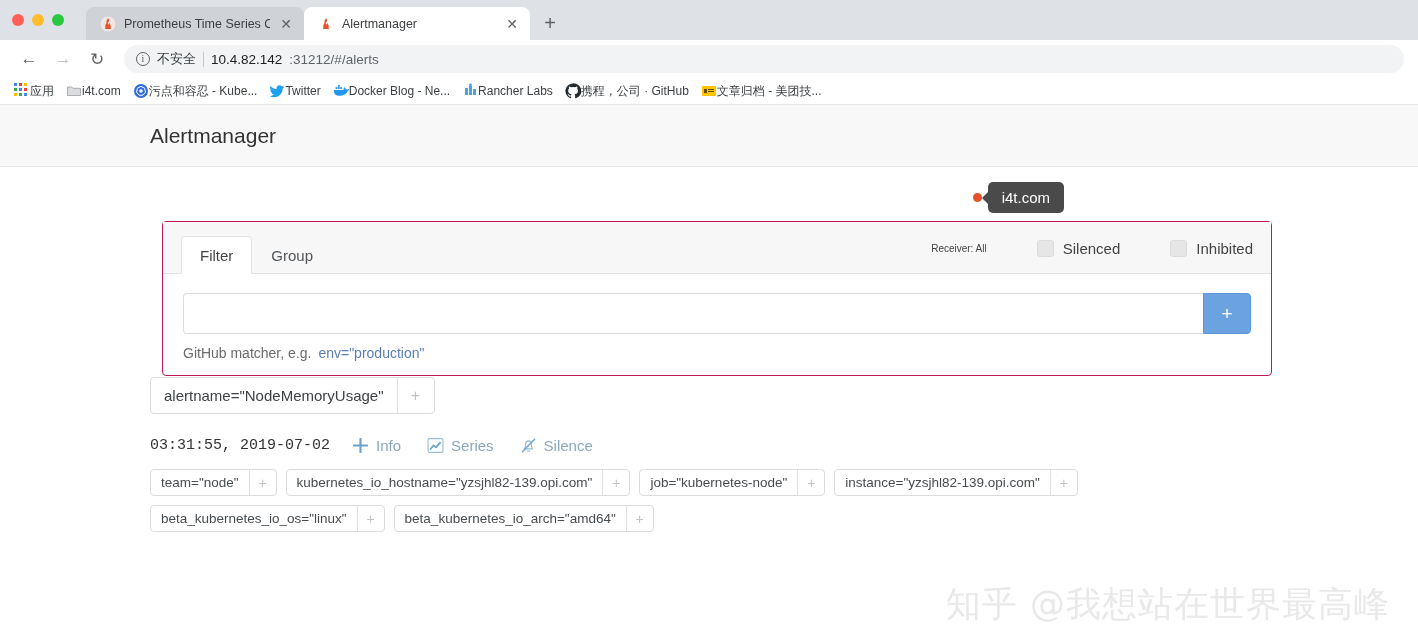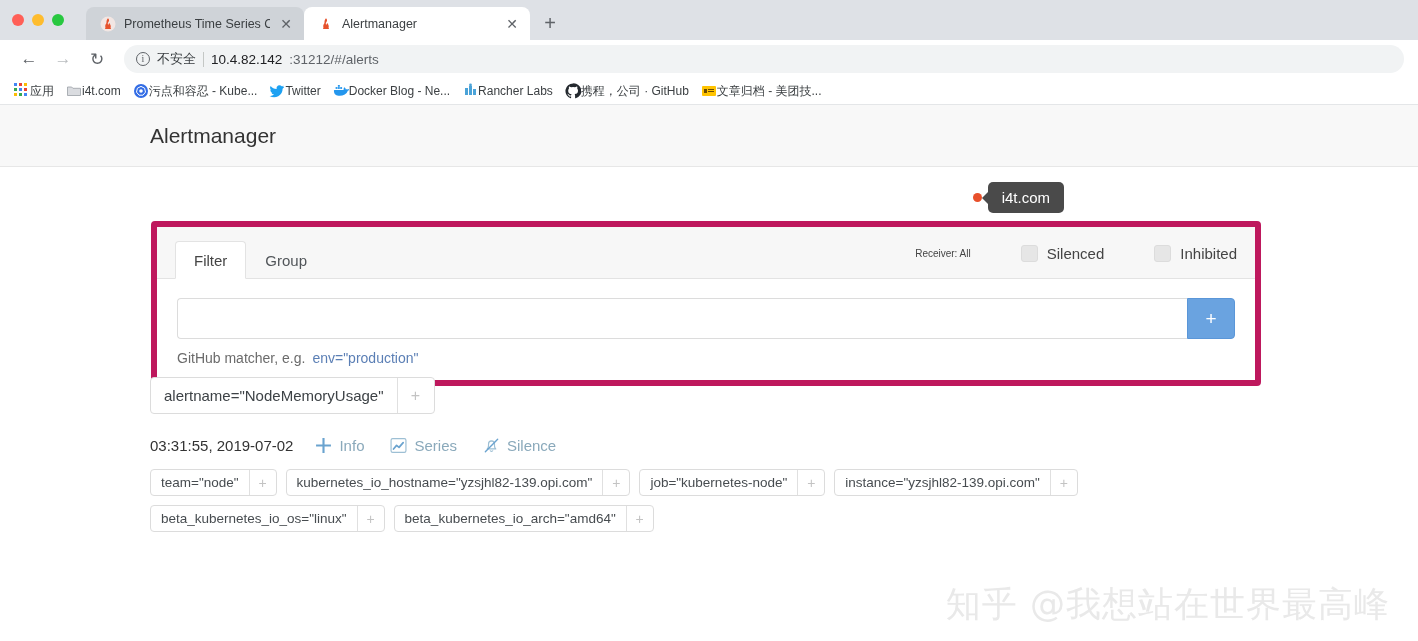--- a/index.html
+++ b/index.html
@@ -113,22 +113,22 @@
     position:relative; background:#4a4a4a; color:#fff; font-size:15px;
     padding:7px 14px; border-radius:5px; white-space:nowrap;
   }
   .tooltip-bubble::before {
     content:""; position:absolute; left:-6px; top:50%; transform:translateY(-50%);
     border-top:7px solid transparent; border-bottom:7px solid transparent;
     border-right:7px solid #4a4a4a;
   }
 
   .filter-card {
-    position:absolute; top:54px; left:1px; width:1110px;
-    border:6px solid #be185d; border-radius:4px; background:#fff;
+    position:absolute; top:54px; left:12px; width:1110px;
+    border:1px solid #be185d; border-radius:4px; background:#fff;
   }
   .filter-head {
     height:52px; background:#f7f7f7; border-bottom:1px solid #e3e3e3;
     display:flex; align-items:flex-end; padding:0 18px; position:relative;
   }
   .tabs { display:flex; align-items:flex-end; height:100%; }
   .ftab {
     padding:0 18px; height:38px; line-height:38px; font-size:15px; color:#515559;
     cursor:pointer; border:1px solid transparent; border-radius:4px 4px 0 0;
     margin-bottom:-1px; white-space:nowrap;
@@ -174,21 +174,21 @@
   .chip .chip-plus {
     width:37px; display:flex; align-items:center; justify-content:center;
     border-left:1px solid #e0e0e0; color:#c3c3c3; font-size:16px; cursor:pointer;
   }
   .chip.big { height:37px; }
   .chip.small { height:27px; }
   .chip.small .chip-text { font-size:13.5px; padding:0 10px; color:#474c50; }
   .chip.small .chip-plus { width:27px; font-size:14px; }
 
   .meta-row { display:flex; align-items:center; gap:0; margin-top:23px; }
-  .timestamp { font-size:15px; color:#333; margin-right:22px; white-space:nowrap; }
+  .timestamp { font-size:15px; color:#333; margin-right:22px; white-space:nowrap;font-family:Liberation Mono, monospace; }
   .act { display:flex; align-items:center; gap:7px; margin-right:26px; cursor:pointer; }
   .act-label { font-size:15px; color:#8aa9bb; white-space:nowrap; }
   .act-ico { width:17px; height:17px; display:block; }
 
   .labels-row { display:flex; flex-wrap:wrap; gap:9px; margin-top:15px; }
   .labels-row2 { display:flex; flex-wrap:wrap; gap:9px; margin-top:9px; }
 
   .watermark {
     position:absolute; right:28px; bottom:14px;
     font-size:35px; color:#e9e9e9; white-space:nowrap;

